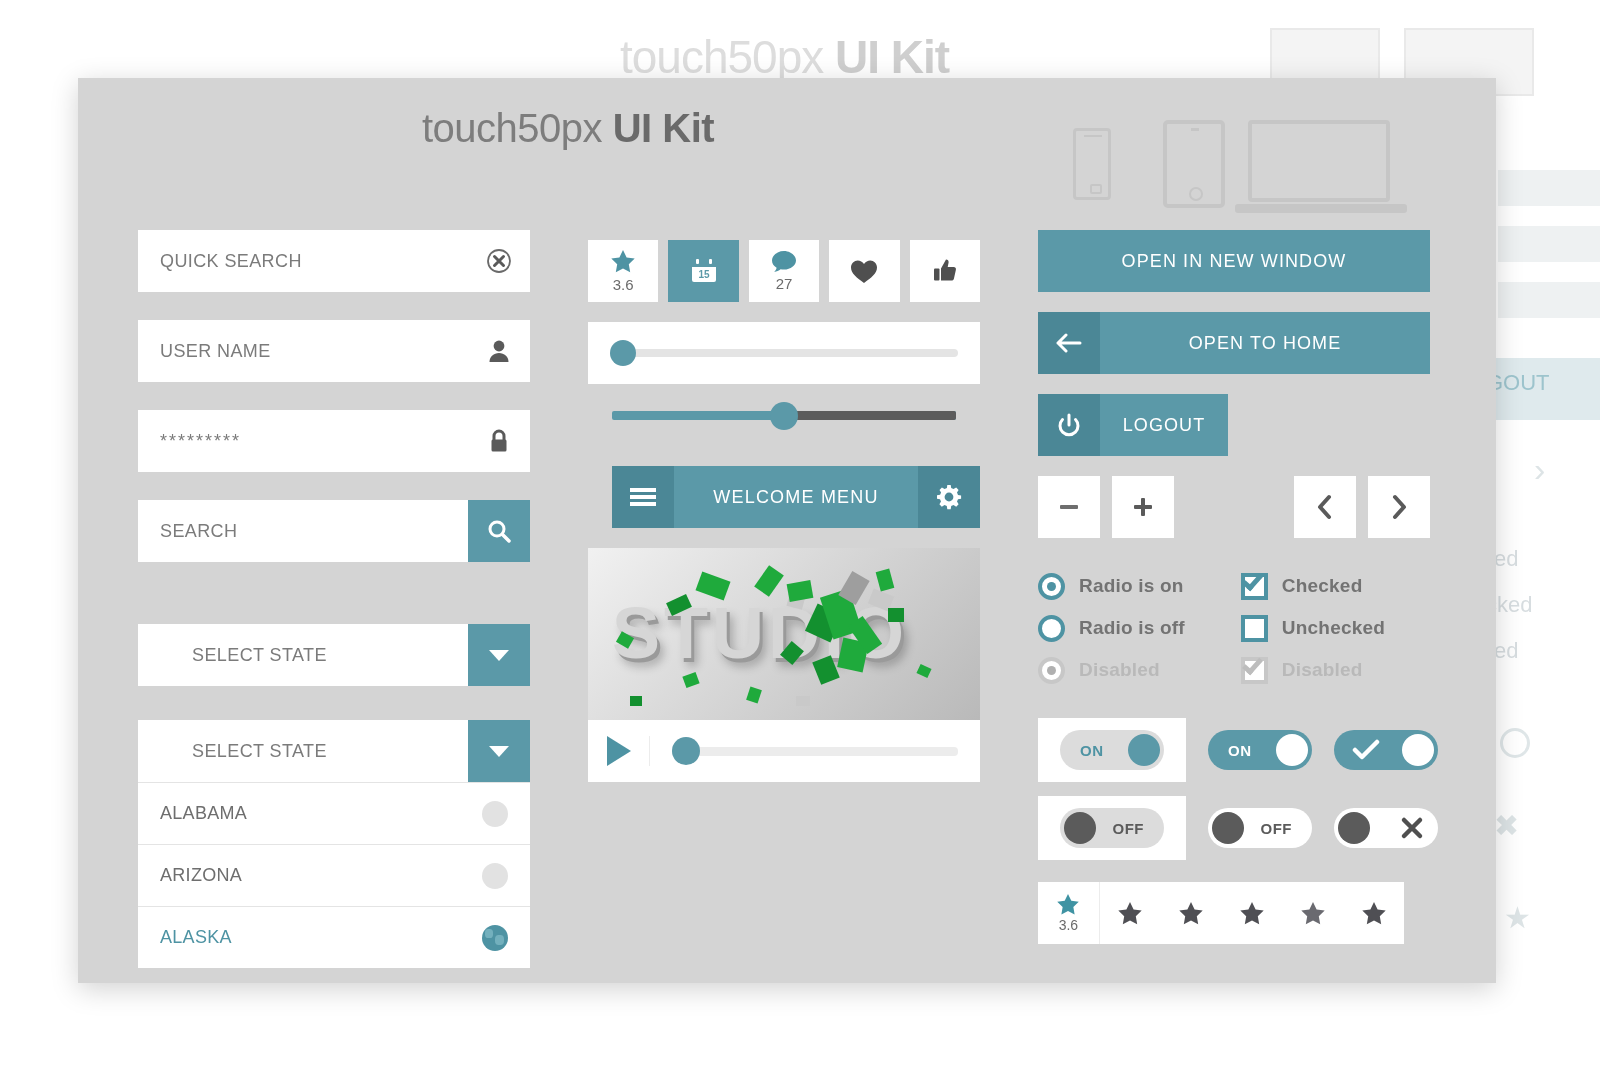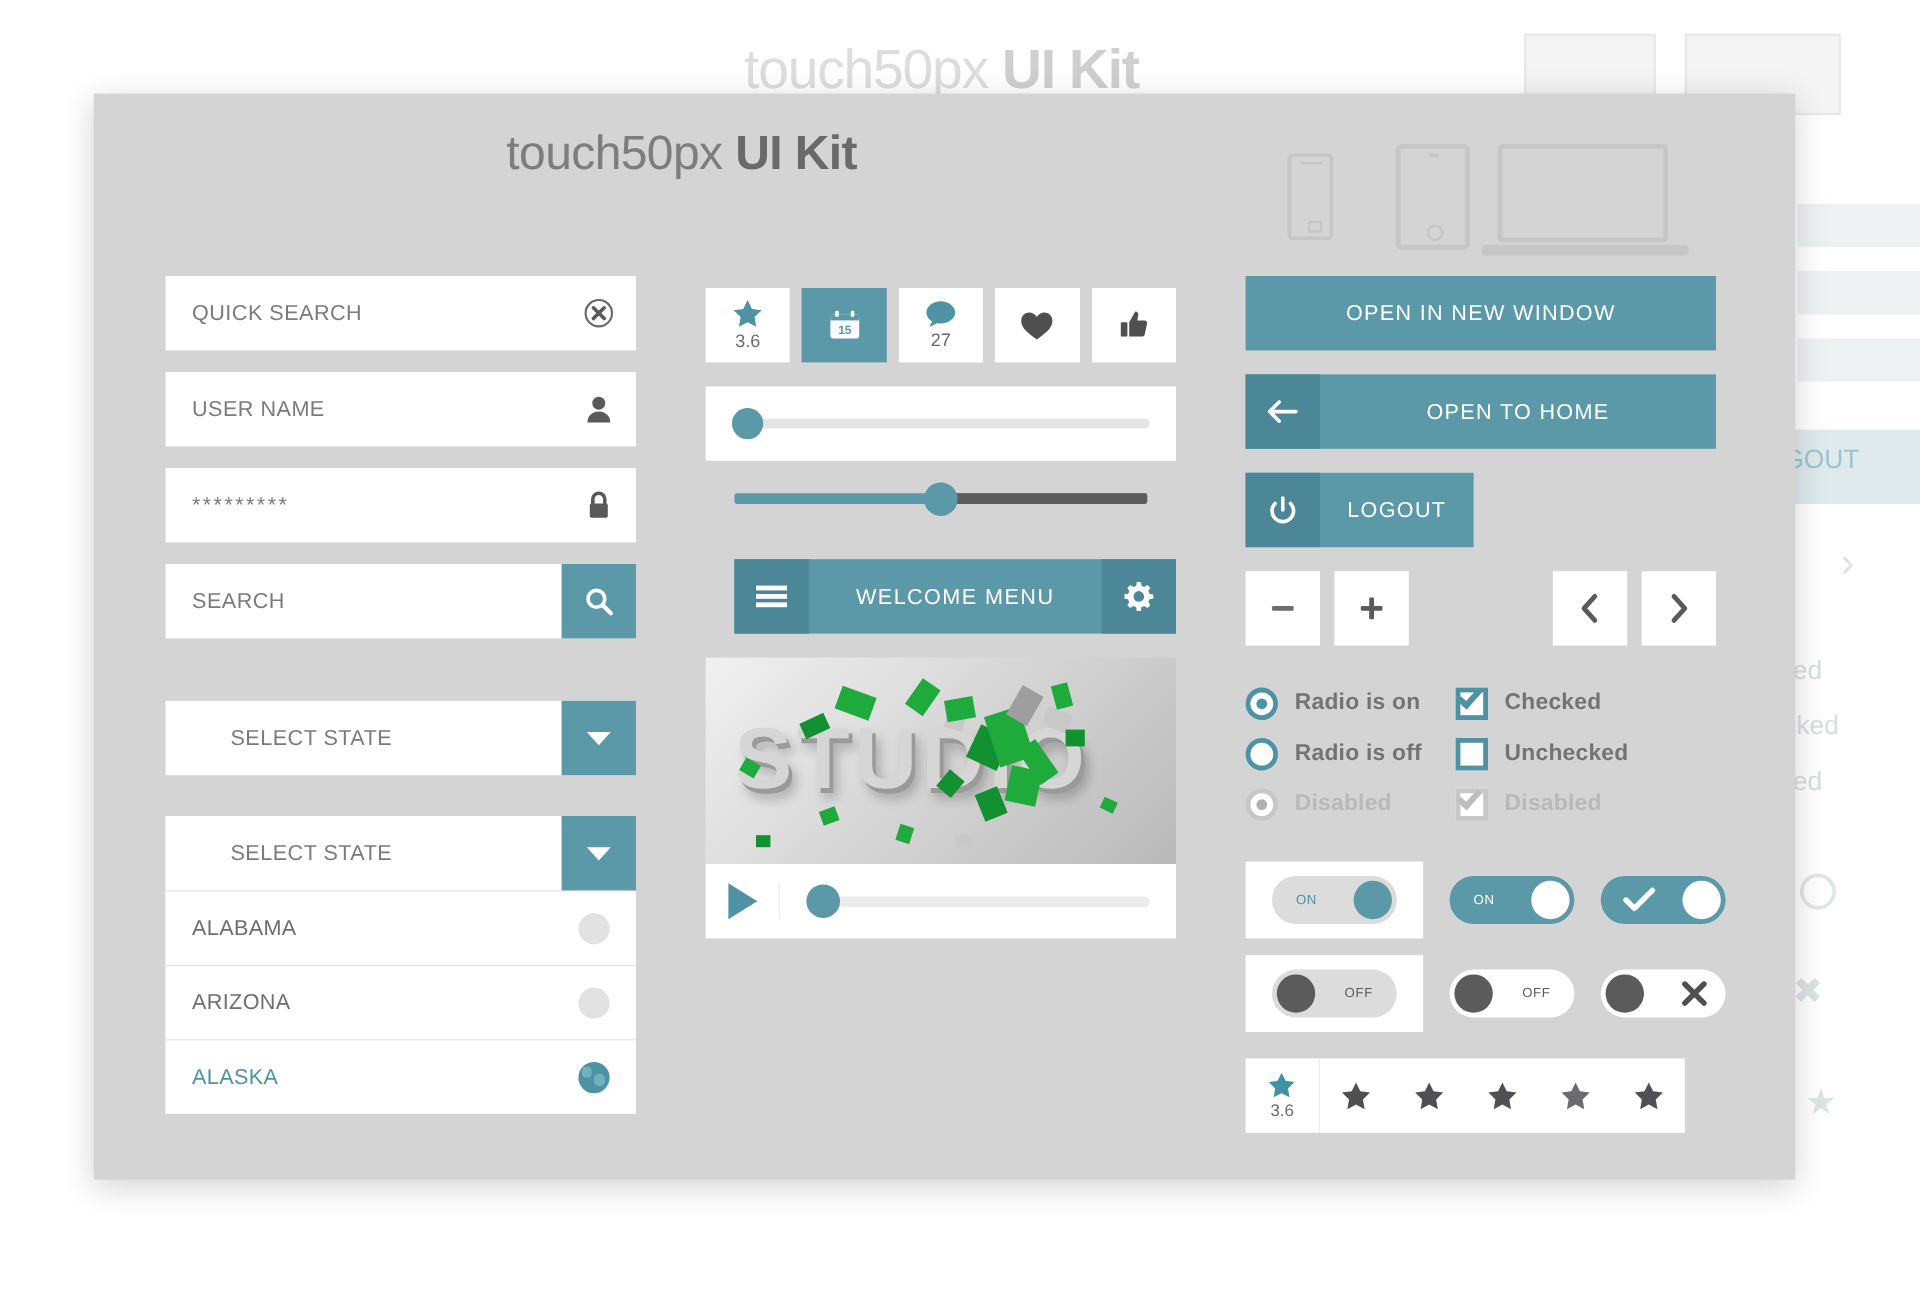--- a/index.html
+++ b/index.html
@@ -50,21 +50,21 @@
 
   
   .col { position: absolute; top: 152px; }
   .col-left  { left: 60px;  width: 392px; }
   .col-mid   { left: 510px; width: 392px; }
   .col-right { left: 960px; width: 392px; }
 
   .card { background: #ffffff; width: 100%; }
   .field {
     display: flex; align-items: center; height: 62px; background: #fff;
-    margin-bottom: 18px;
+    margin-bottom: 28px;
   }
   .field .label {
     flex: 1; padding-left: 22px; font-size: 18px; color: #7b7b7b; letter-spacing: .4px;
   }
   .field .ico {
     width: 62px; display: flex; align-items: center; justify-content: center;
     color: #5c5c5c;
   }
   .field .ico svg { display: block; }
 
@@ -140,21 +140,21 @@
   
   .btn{height:62px;background:#5b99a8;color:#fff;display:flex;align-items:center;justify-content:center;
     font-size:18px;letter-spacing:1.1px;}
   .btn-seg{display:flex;height:62px;background:#5b99a8;color:#fff;}
   .btn-seg .seg{width:62px;background:#4b8796;display:flex;align-items:center;justify-content:center;}
   .btn-seg .mid{flex:1;display:flex;align-items:center;justify-content:center;font-size:18px;letter-spacing:1.1px;}
   .btn-row{display:flex;gap:12px;}
   .sq{width:62px;height:62px;background:#fff;display:flex;align-items:center;justify-content:center;color:#6e6e6e;}
 
   
-  .choices{display:flex;gap:28px;margin-top:28px;}
+  .choices{display:flex;gap:56px;margin-top:28px;}
   .choice{display:flex;align-items:center;height:40px;margin-bottom:2px;}
   .choice .txt{font-size:19px;font-weight:bold;color:#737373;letter-spacing:.2px;margin-left:14px;}
   .choice.dis .txt{color:#b9b9b9;}
   .radio{width:27px;height:27px;border-radius:50%;border:4px solid #4e93a3;background:#fff;
     display:flex;align-items:center;justify-content:center;flex:none;}
   .radio .in{width:9px;height:9px;border-radius:50%;background:#4e93a3;}
   .radio.dis{border-color:#c7c7c7;} .radio.dis .in{background:#b0b0b0;}
   .cbox{width:27px;height:27px;border:4px solid #4e93a3;background:#fff;flex:none;position:relative;}
   .cbox.dis{border-color:#c7c7c7;}
   .cbox .tick{position:absolute;left:2px;top:-6px;width:11px;height:19px;border:solid #4e93a3;
@@ -163,21 +163,21 @@
 
   
   .tg-rows{margin-top:26px;}
   .tg-row{display:flex;align-items:center;gap:22px;margin-bottom:14px;}
   .tg-wrap{background:#fff;padding:12px 22px;display:flex;align-items:center;}
   .tg{width:104px;height:40px;border-radius:20px;display:flex;align-items:center;position:relative;flex:none;}
   .tg.grey{background:#dcdcdc;} .tg.teal{background:#5b99a8;} .tg.white{background:#ffffff;}
   .tg .kn{width:32px;height:32px;border-radius:50%;position:absolute;}
   .tg .kn.right{right:4px;} .tg .kn.left{left:4px;}
   .tg .kn.teal{background:#5b99a8;} .tg .kn.white{background:#fff;} .tg .kn.dark{background:#5b5b5b;}
-  .tg .lb{position:absolute;font-size:11px;font-weight:normal;letter-spacing:.5px;text-align:center;}
+  .tg .lb{position:absolute;font-size:15px;font-weight:bold;letter-spacing:.5px;text-align:center;}
   .tg .lb.l{left:20px;} .tg .lb.r{right:20px;}
   .lb-teal{color:#4e93a3;} .lb-white{color:#fff;} .lb-dark{color:#5b5b5b;}
 
   
   .stars{display:flex;background:#fff;height:62px;align-items:center;margin-top:22px;width:366px;}
   .star-first{width:62px;height:62px;display:flex;flex-direction:column;align-items:center;justify-content:center;
     border-right:1px solid #ececec;}
   .star-first .n{font-size:14px;color:#6b6b6b;margin-top:1px;}
   .star-cell{width:61px;display:flex;align-items:center;justify-content:center;}
 </style>

